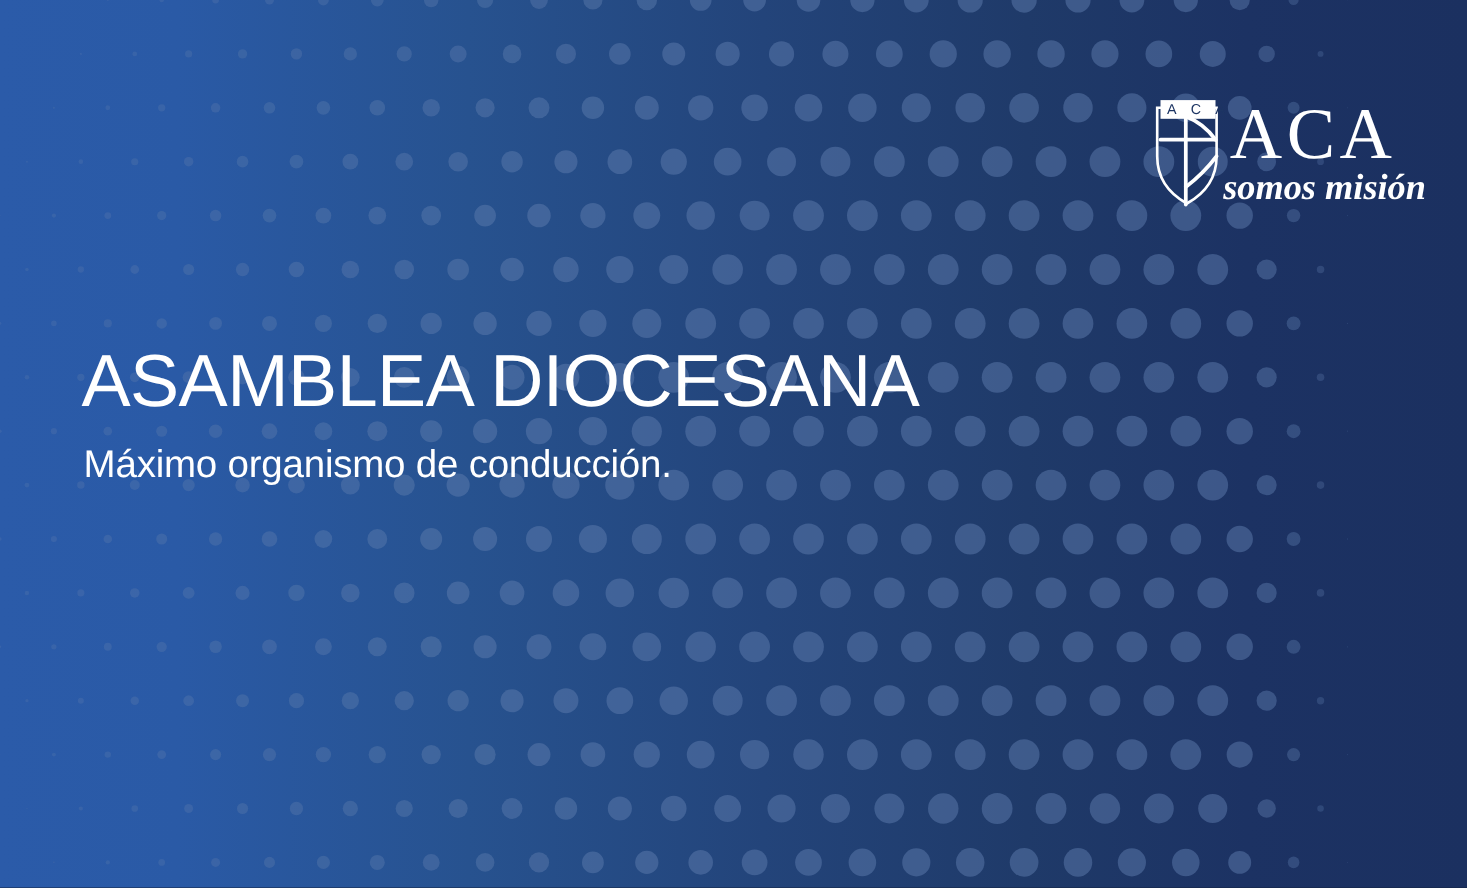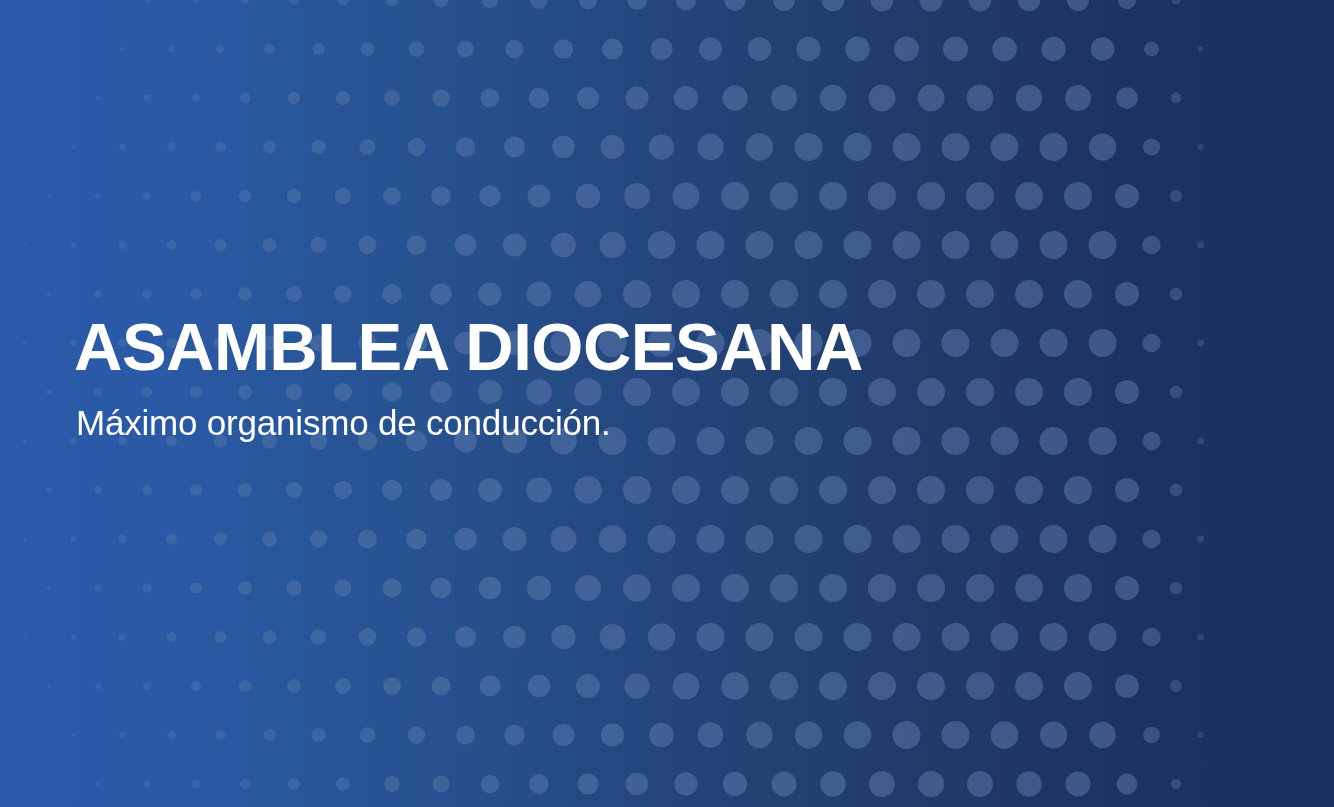--- a/index.html
+++ b/index.html
@@ -37,21 +37,21 @@
     position: absolute;
     left: 74px;
     top: 312px;
     z-index: 5;
   }
   #page-title {
     margin: 0;
     color: #ffffff;
     font-family: "Liberation Sans", sans-serif;
     font-size: 67px;
-    font-weight: 700;
+    font-weight: 400;
     letter-spacing: -0.5px;
     line-height: 1.05;
     white-space: nowrap;
   }
   #page-subtitle {
     margin: 22px 0 0 2px;
     color: #ffffff;
     font-family: "Liberation Sans", sans-serif;
     font-size: 35px;
     font-weight: 400;
@@ -625,14 +625,36 @@
         <circle cx="1151.5" cy="931.0" r="6.00" fill="#5d7cad" opacity="0.386"></circle>
         <circle cx="1200.5" cy="931.0" r="2.16" fill="#5d7cad" opacity="0.283"></circle>
       </svg>
     </div>
 
   <div id="text-block">
     <h1 id="page-title">ASAMBLEA DIOCESANA</h1>
     <p id="page-subtitle">Máximo organismo de conducción.</p>
   </div>
 
+  <div id="logo">
+    <svg viewBox="0 0 268 108" width="268" height="108" aria-hidden="true">
+
+      <g fill="none" stroke="#ffffff" stroke-width="2.4">
+        <path d="M10 16 L10 60 Q10 88 37 103 Q64 88 64 60 L64 16 Z"></path>
+      </g>
+
+      <rect x="13" y="9" width="50" height="17" fill="#ffffff"></rect>
+      <text class="logo-emblem-text" x="19" y="22">A C A</text>
+
+      <g fill="none" stroke="#ffffff" stroke-width="3.4" stroke-linecap="round">
+        <path d="M36 24 L36 104"></path>
+        <path d="M13 45 L63 45"></path>
+        <path d="M36 24 Q52 30 63 45"></path>
+        <path d="M36 88 Q52 76 64 60"></path>
+      </g>
+
+      <text class="logo-wordmark-text" x="76" y="62">ACA</text>
+
+      <text class="logo-tagline-text" x="70" y="99">somos misión</text>
+    </svg>
+  </div>
 
 </div>
 
 </body></html>

